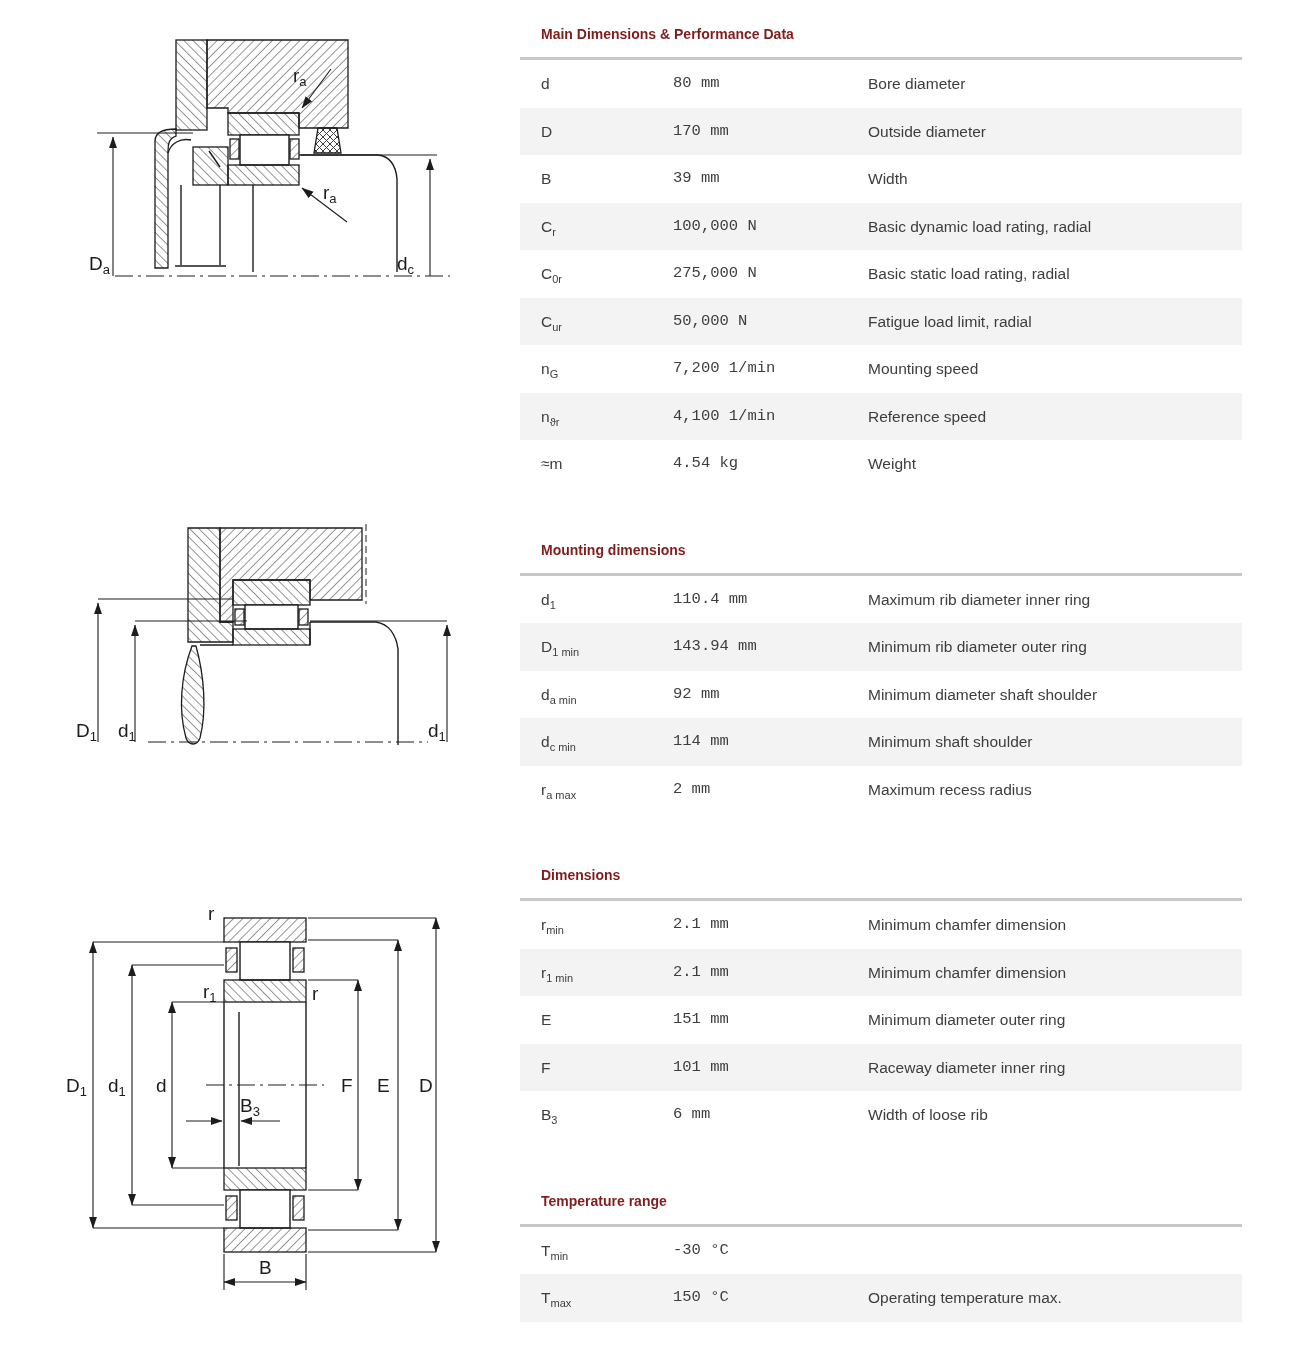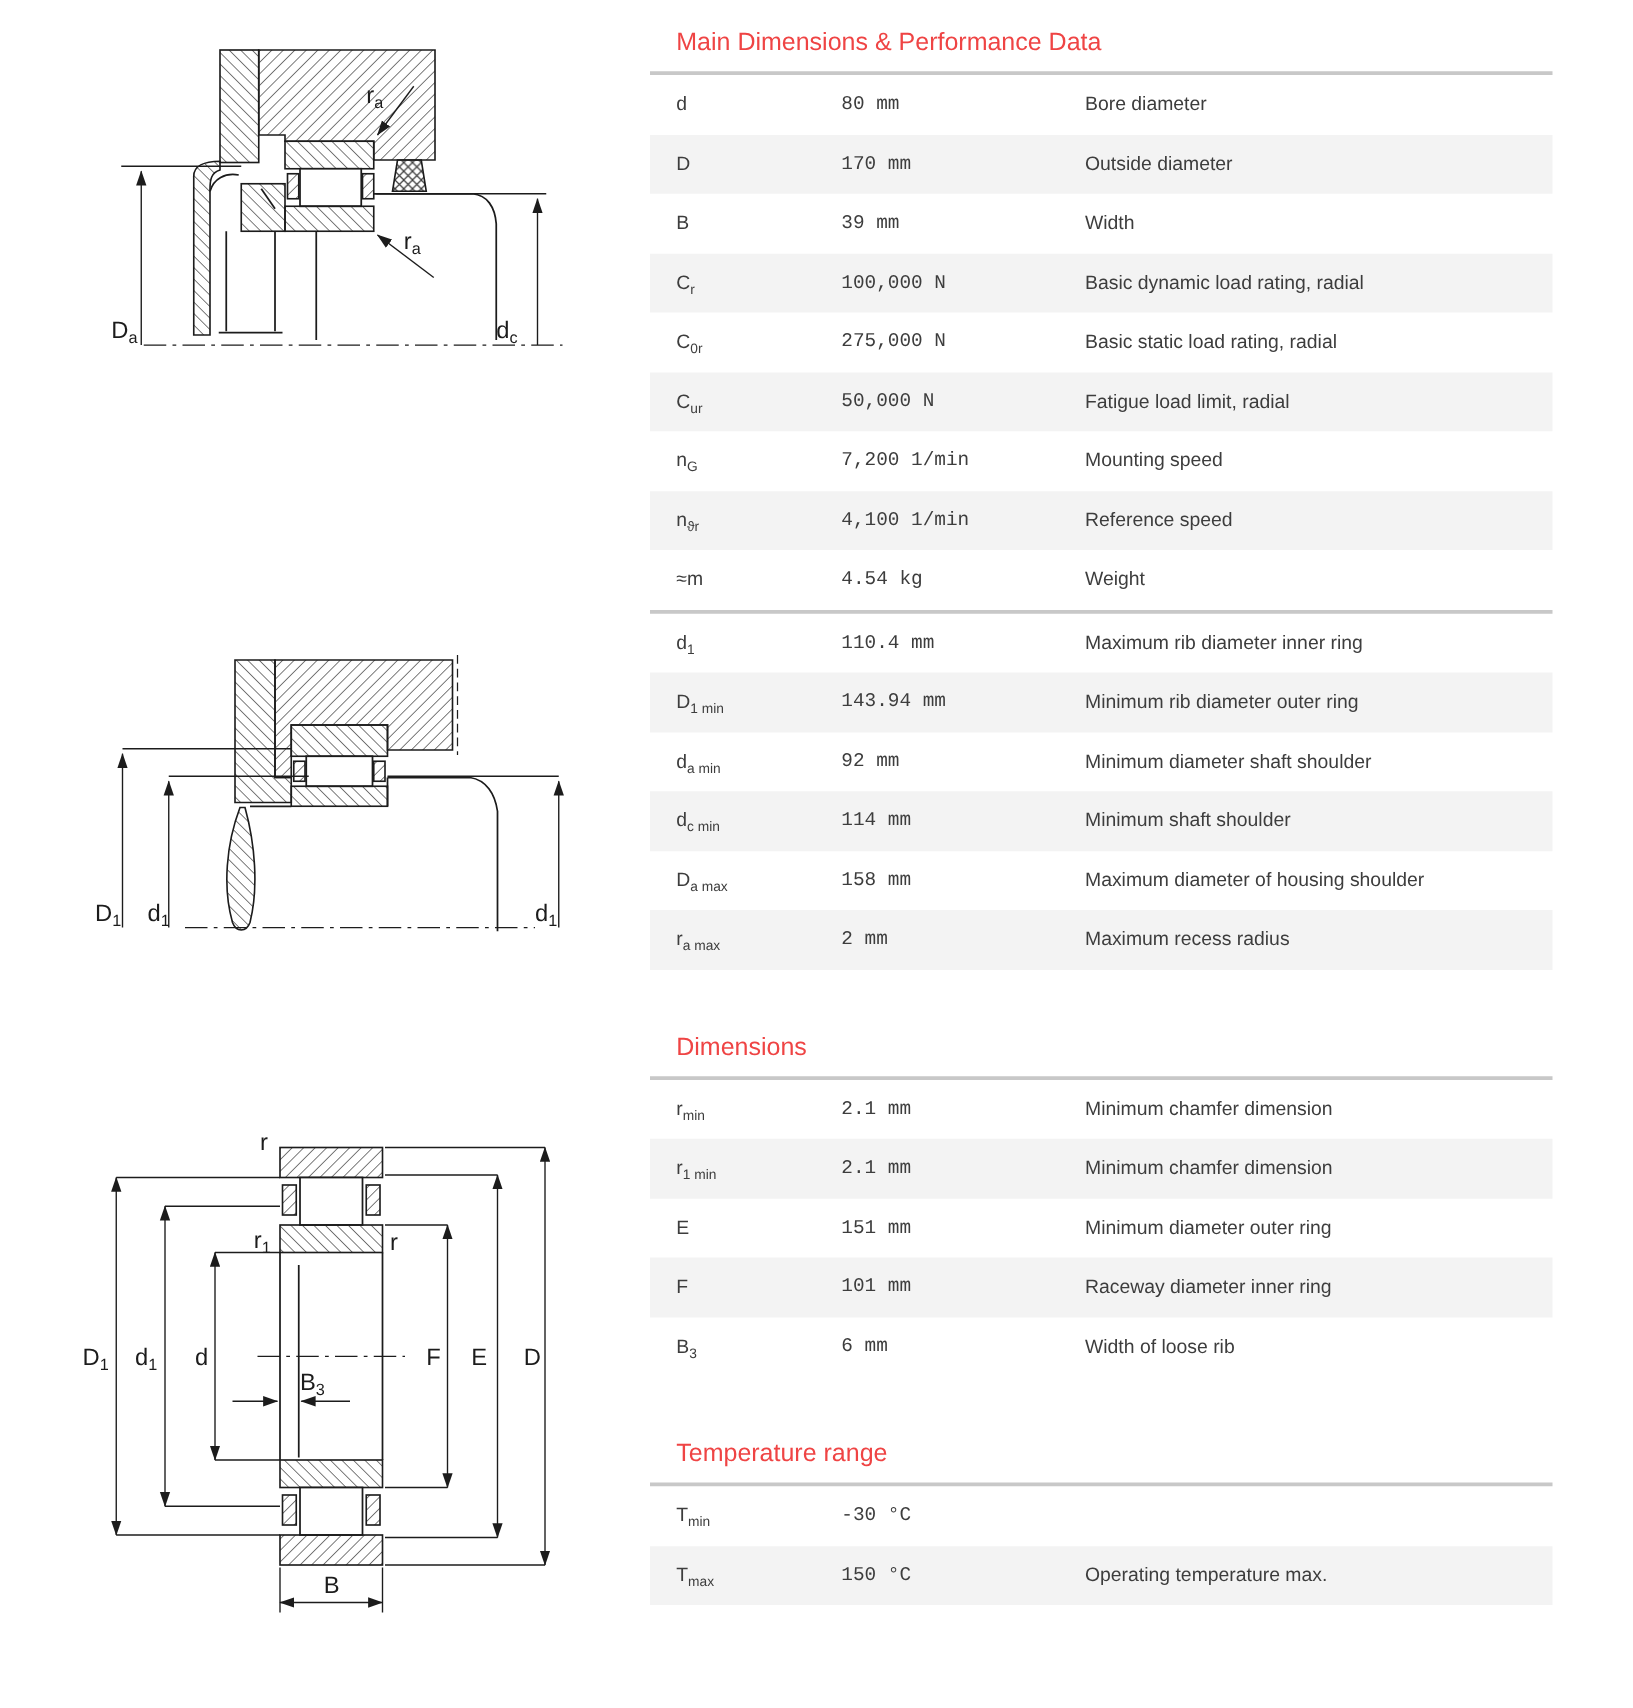--- a/index.html
+++ b/index.html
@@ -13,21 +13,21 @@
   .ol{fill:none;stroke:#1c1c1c;stroke-width:1.4;}
   .dim{fill:none;stroke:#1c1c1c;stroke-width:1.1;}
   .cl{fill:none;stroke:#1c1c1c;stroke-width:1;stroke-dasharray:18 5 3 5;}
   .brk{fill:none;stroke:#1c1c1c;stroke-width:1;stroke-dasharray:7 4;}
   .hs{stroke:#1c1c1c;stroke-width:1.3;}
   .wh{fill:#fff;stroke:#1c1c1c;stroke-width:1.4;}
   .lbl{font-family:"Liberation Sans",sans-serif;font-size:19px;fill:#1c1c1c;}
   .slbl{font-size:13px;}
   
   .spec-col{position:absolute;left:520px;top:0;width:722px;}
-  .spec-title{font-size:20px;font-weight:400;line-height:20px;color:#ef4444;
+  .spec-title{font-size:14px;font-weight:700;line-height:20px;color:#7f1d1d;
               margin:0 0 13px 0;padding-left:21px;}
   .spec-section.first .spec-title{margin-top:24px;}
   .spec-section:not(.first) .spec-title{margin-top:52px;}
   .spec-table{border-top:3px solid #c8c8c8;}
   .spec-row{display:flex;align-items:center;height:47.5px;padding-left:21px;
             font-size:15.5px;line-height:1.25;color:#3d3d3d;}
   .spec-row:nth-child(even){background:#f3f3f3;}
   .c-sym{width:132px;flex:none;}
   .c-val{width:195px;flex:none;font-family:Liberation Mono, monospace;}
   .c-desc{flex:1;}
@@ -275,20 +275,21 @@
         </div>
         <div class="spec-row">
           <span class="c-sym"><span>≈m</span><sub></sub></span>
           <span class="c-val">4.54 kg</span>
           <span class="c-desc">Weight</span>
         </div>
       </div>
     </section>
 
     <section class="spec-section">
+      <h2 class="spec-title">Mounting dimensions</h2>
       <div class="spec-table">
         <div class="spec-row">
           <span class="c-sym"><span>d</span><sub>1</sub></span>
           <span class="c-val">110.4 mm</span>
           <span class="c-desc">Maximum rib diameter inner ring</span>
         </div>
         <div class="spec-row">
           <span class="c-sym"><span>D</span><sub>1 min</sub></span>
           <span class="c-val">143.94 mm</span>
           <span class="c-desc">Minimum rib diameter outer ring</span>
@@ -297,25 +298,20 @@
           <span class="c-sym"><span>d</span><sub>a min</sub></span>
           <span class="c-val">92 mm</span>
           <span class="c-desc">Minimum diameter shaft shoulder</span>
         </div>
         <div class="spec-row">
           <span class="c-sym"><span>d</span><sub>c min</sub></span>
           <span class="c-val">114 mm</span>
           <span class="c-desc">Minimum shaft shoulder</span>
         </div>
         <div class="spec-row">
-          <span class="c-sym"><span>D</span><sub>a max</sub></span>
-          <span class="c-val">158 mm</span>
-          <span class="c-desc">Maximum diameter of housing shoulder</span>
-        </div>
-        <div class="spec-row">
           <span class="c-sym"><span>r</span><sub>a max</sub></span>
           <span class="c-val">2 mm</span>
           <span class="c-desc">Maximum recess radius</span>
         </div>
       </div>
     </section>
 
     <section class="spec-section">
       <h2 class="spec-title">Dimensions</h2>
       <div class="spec-table">

